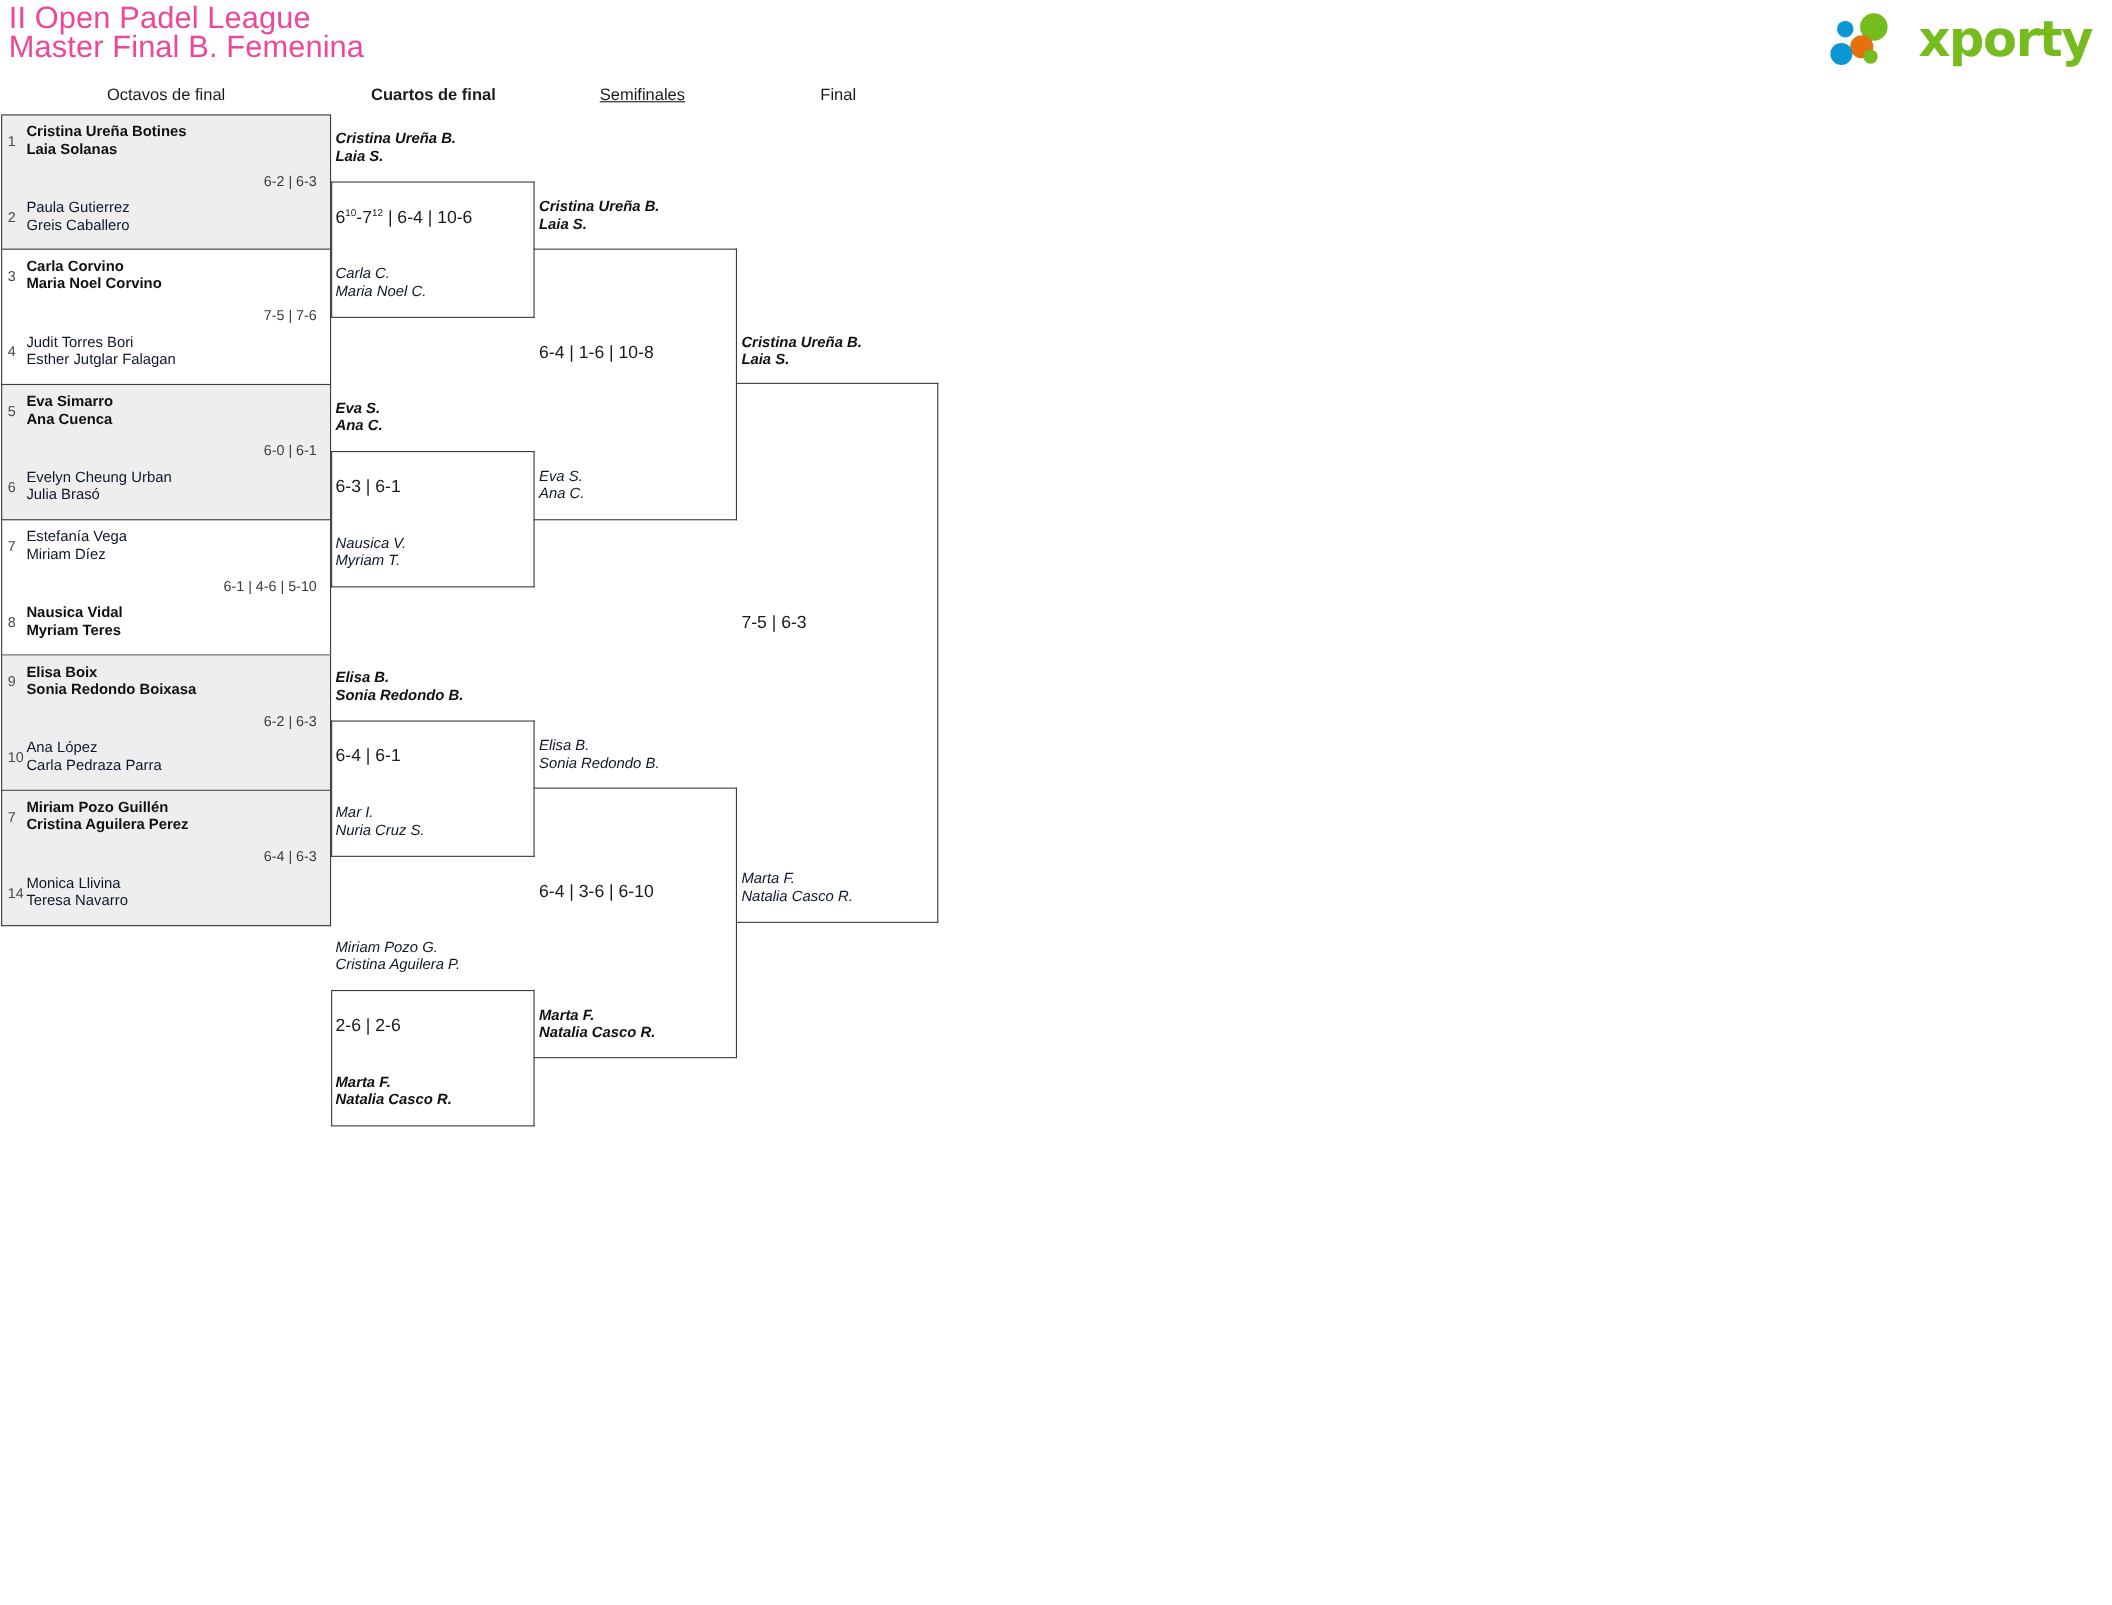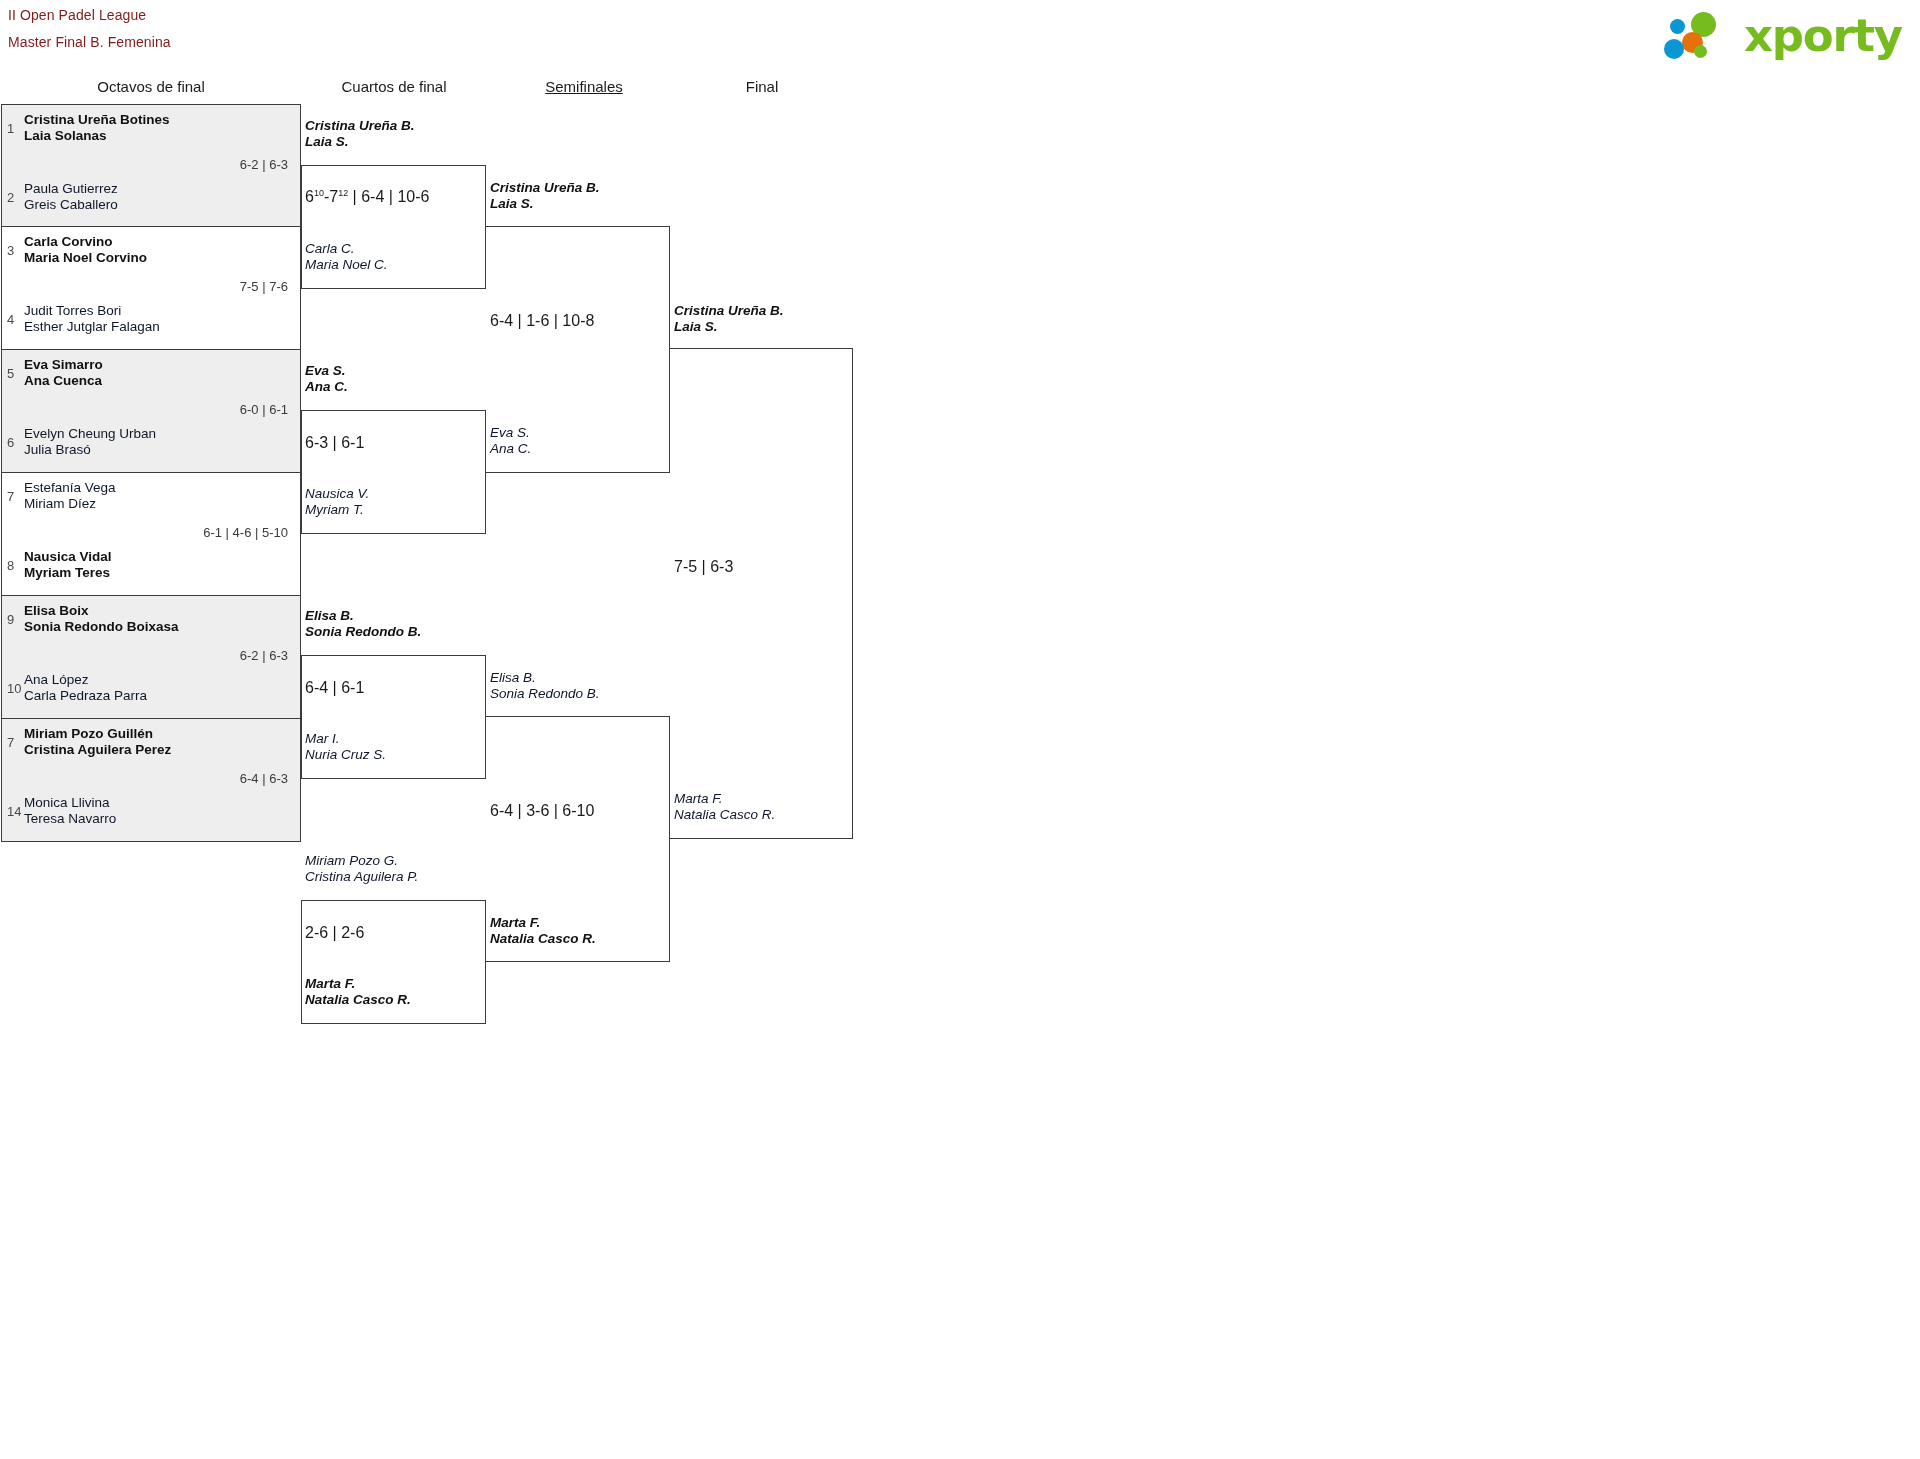--- a/index.html
+++ b/index.html
@@ -11,22 +11,22 @@
     width: 1920px; height: 1459px;
     position: relative;
     font-family: "Liberation Sans", sans-serif;
     color: #1a1a1a;
     overflow: hidden;
   }
 
   
   #header-title {
     position: absolute; left: 8px; top: 2px;
-    font-size: 14px; line-height: 27px;
-    font-weight: 400; color: #7f1d1d;
+    font-size: 28px; line-height: 27px;
+    font-weight: 400; color: #ec4899;
     letter-spacing: .1px;
   }
   #header-title .line { display: block; white-space: nowrap; }
 
   
   #brand-logo {
     position: absolute; right: 18px; top: 8px;
     height: 54px; display: flex; align-items: center;
   }
   #logo-dots { position: relative; width: 62px; height: 50px; }
@@ -104,21 +104,21 @@
     <i class="d-blue-sm"></i>
     <i class="d-green-lg"></i>
     <i class="d-orange"></i>
     <i class="d-blue-lg"></i>
     <i class="d-green-sm"></i>
   </span>
   <span id="logo-word">xporty</span>
 </div>
 
 <div class="round-label" style="left:60px;  width:182px;">Octavos de final</div>
-<div class="round-label" style="left:303px; width:182px;">Cuartos de final</div>
+<div class="round-label" style="left:303px; width:182px;font-weight:bold;">Cuartos de final</div>
 <div class="round-label" style="left:493px; width:182px;text-decoration:underline;">Semifinales</div>
 <div class="round-label" style="left:671px; width:182px;">Final</div>
 
 <div id="r1">
 
   <div class="r1-match shaded">
     <span class="seed top">1</span>
     <span class="team top winner">
       <span class="p">Cristina Ureña Botines</span>
         <span class="p">Laia Solanas</span>

